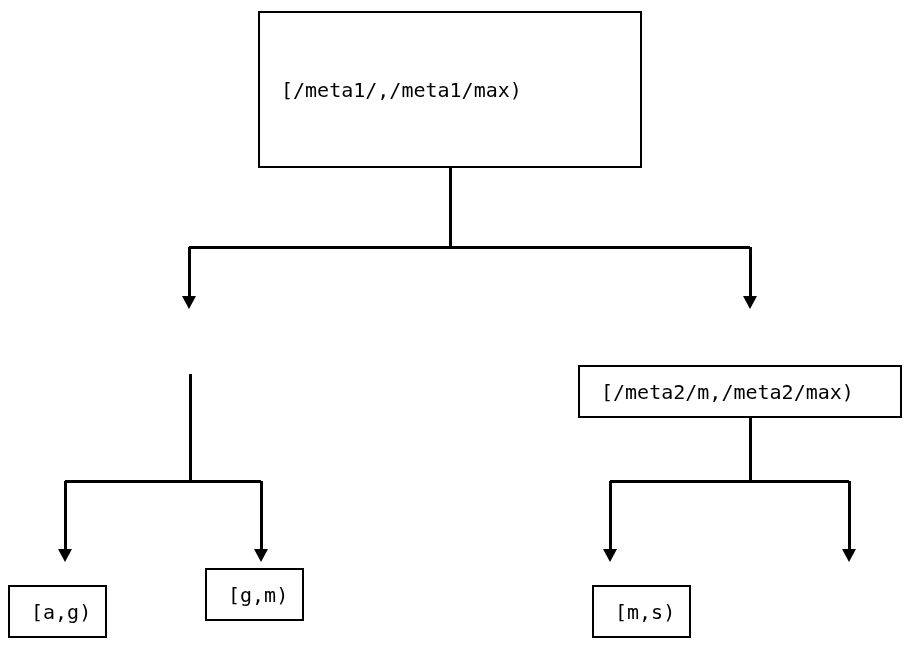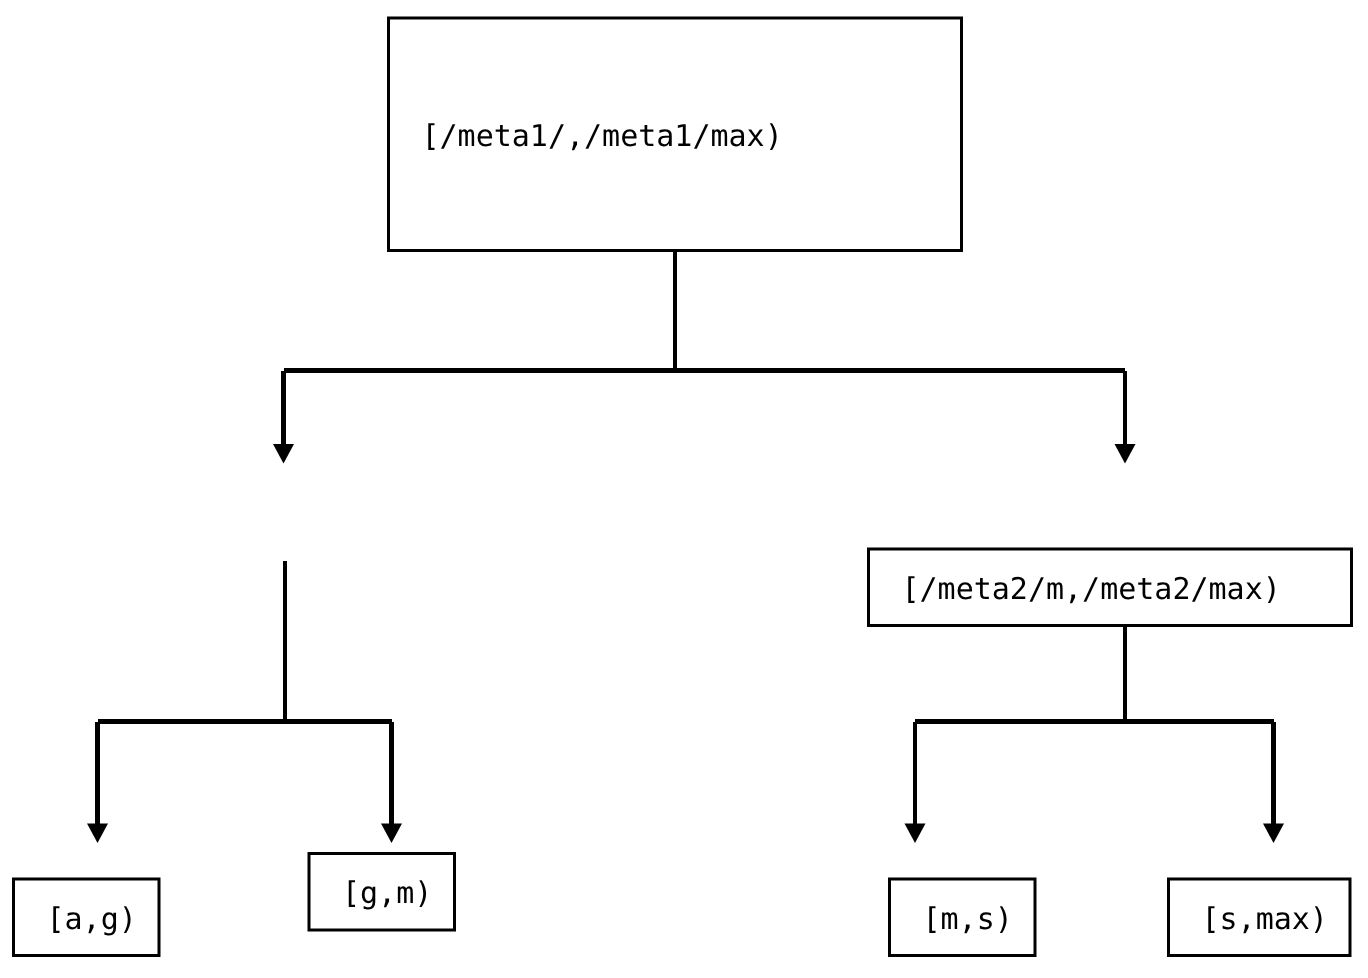--- a/index.html
+++ b/index.html
@@ -92,17 +92,14 @@
   </div>
 
   <div class="node-box" style="left:205px; top:568px; width:99px; height:53px;">
     <span class="node-label leaf-label">[g,m)</span>
   </div>
 
   <div class="node-box" style="left:553px; top:585px; width:99px; height:53px;margin-left:39px;">
     <span class="node-label leaf-label">[m,s)</span>
   </div>
 
-  <div class="node-box" style="left:778px; top:585px; width:123px; height:53px;">
-    <span class="node-label leaf-label">[s,max)</span>
-  </div>
 
 </div>
 
 </body></html>

